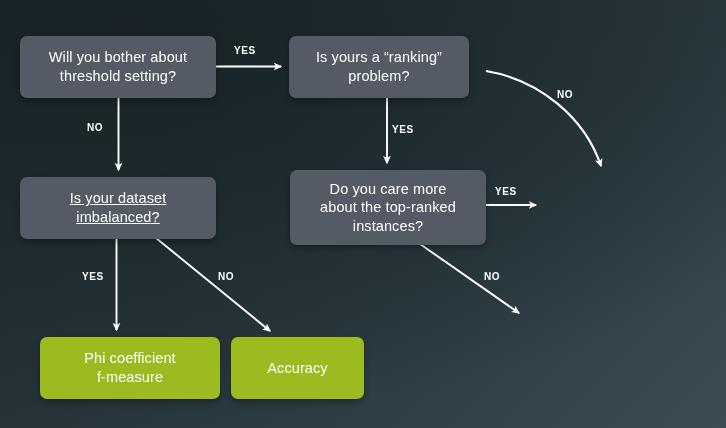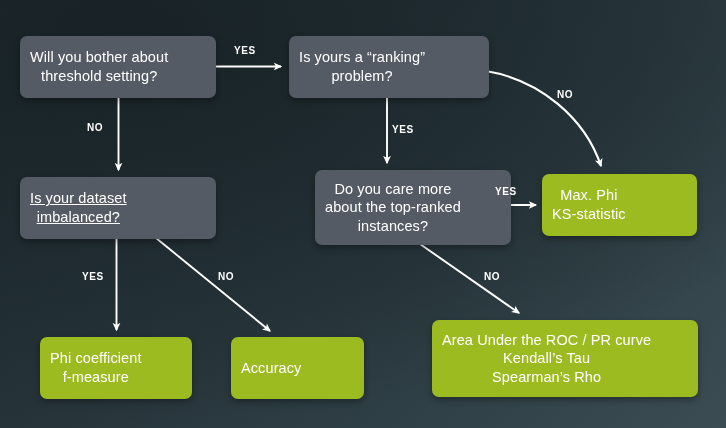--- a/index.html
+++ b/index.html
@@ -22,20 +22,21 @@
       linear-gradient(135deg, #1d292e 0%, #27353b 42%, #2e3f45 70%, #3b4c52 100%);
     overflow: hidden;
   }
 
   
   .node {
     position: absolute;
     box-sizing: border-box;
     display: flex;
     align-items: center;
+    justify-content: center;
     text-align: center;
     border-radius: 7px;
     color: #ffffff;
     line-height: 1.28;
     letter-spacing: 0.1px;
     box-shadow: 0 3px 6px rgba(0,0,0,0.32);
     z-index: 3;
   }
   .node.decision {
     background: #555b64;
@@ -99,55 +100,46 @@
     <path d="M486,205 L536,205" stroke="#ffffff" stroke-width="1.9" fill="none" marker-end="url(#ah)"></path>
 
     <path d="M420,244 L519,313" stroke="#ffffff" stroke-width="1.9" fill="none" marker-end="url(#ah)"></path>
   </svg>
 
   <div class="node decision" style="left:20px; top:36px; width:196px; height:62px;">
     <span class="txt">Will you bother about
 threshold setting?</span>
   </div>
 
-  <div class="node decision" style="left:289px; top:36px; width:200px; height:62px;">
+  <div class="node decision" style="left:289px; top:36px; width:180px; height:62px;">
     <span class="txt">Is yours a “ranking”
 problem?</span>
   </div>
 
   <div class="node decision" style="left:20px; top:177px; width:196px; height:62px;text-decoration:underline;">
     <span class="txt">Is your dataset
 imbalanced?</span>
   </div>
 
-  <div class="node decision" style="left:290px; top:170px; width:196px; height:75px;margin-left:25px;">
+  <div class="node decision" style="left:290px; top:170px; width:196px; height:75px;">
     <span class="txt">Do you care more
 about the top-ranked
 instances?</span>
   </div>
 
-  <div class="node terminal" style="left:542px; top:174px; width:155px; height:62px;">
-    <span class="txt">Max. Phi
-KS-statistic</span>
-  </div>
 
-  <div class="node terminal" style="left:40px; top:337px; width:152px; height:62px;">
+  <div class="node terminal" style="left:40px; top:337px; width:180px; height:62px;">
     <span class="txt">Phi coefficient
 f-measure</span>
   </div>
 
   <div class="node terminal" style="left:231px; top:337px; width:133px; height:62px;">
     <span class="txt">Accuracy</span>
   </div>
 
-  <div class="node terminal" style="left:432px; top:320px; width:266px; height:77px;">
-    <span class="txt">Area Under the ROC / PR curve
-Kendall’s Tau
-Spearman’s Rho</span>
-  </div>
 
   <div class="elabel" style="left:234px; top:45px;">YES</div>
 
   <div class="elabel" style="left:87px; top:122px;">NO</div>
 
   <div class="elabel" style="left:392px; top:124px;">YES</div>
 
   <div class="elabel" style="left:557px; top:89px;">NO</div>
 
   <div class="elabel" style="left:82px; top:271px;">YES</div>

